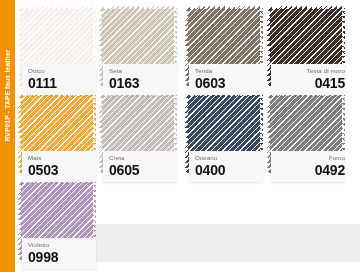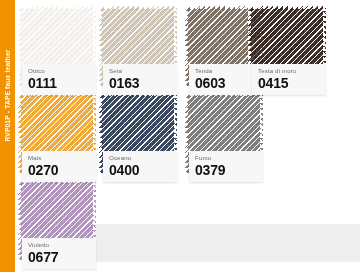--- a/index.html
+++ b/index.html
@@ -78,21 +78,21 @@
 
   .swatch {
     position: absolute;
     top: 0;
     width: 78px;
     height: 81px;
   }
   .swatch:nth-child(1) { left: 0px; }
   .swatch:nth-child(2) { left: 81px; }
   .swatch:nth-child(3) { left: 167px; }
-  .swatch:nth-child(4) { left: 230px; }
+  .swatch:nth-child(4) { left: 249px; text-align: right; }
 
   
   .tile {
     position: absolute;
     left: 0; top: 0;
     width: 78px;
     height: 81px;
     background-repeat: repeat;
     background-size: 7px 7px, 100% 100%;
     -webkit-mask-image:
@@ -246,24 +246,37 @@
       <div class="swatch">
         <div class="tile" style="background-color: rgb(238, 171, 60);">
           <div class="grain"></div>
           <div class="pink-top"></div>
           <div class="pink-bot"></div>
           <div class="pink-left"></div>
           <div class="pink-right"></div>
         </div>
         <div class="label">
           <div class="name">Mais</div>
-          <div class="code">0270</div>
-        </div>
-      </div>
-
+          <div class="code">0503</div>
+        </div>
+      </div>
+
+      <div class="swatch">
+        <div class="tile" style="background-color: rgb(194, 191, 186);">
+          <div class="grain"></div>
+          <div class="pink-top"></div>
+          <div class="pink-bot"></div>
+          <div class="pink-left"></div>
+          <div class="pink-right"></div>
+        </div>
+        <div class="label">
+          <div class="name">Creta</div>
+          <div class="code">0605</div>
+        </div>
+      </div>
 
       <div class="swatch">
         <div class="tile" style="background-color: rgb(54, 70, 94);">
           <div class="grain"></div>
           <div class="pink-top"></div>
           <div class="pink-bot"></div>
           <div class="pink-left"></div>
           <div class="pink-right"></div>
         </div>
         <div class="label">
@@ -275,35 +288,35 @@
       <div class="swatch">
         <div class="tile" style="background-color: rgb(126, 125, 123);">
           <div class="grain"></div>
           <div class="pink-top"></div>
           <div class="pink-bot"></div>
           <div class="pink-left"></div>
           <div class="pink-right"></div>
         </div>
         <div class="label">
           <div class="name">Fumo</div>
-          <div class="code">0379</div>
+          <div class="code">0492</div>
         </div>
       </div>
     </div>
 
     <div class="row">
       <div class="swatch">
         <div class="tile" style="background-color: rgb(177, 147, 189);">
           <div class="grain"></div>
           <div class="pink-top"></div>
           <div class="pink-bot"></div>
           <div class="pink-left"></div>
           <div class="pink-right"></div>
         </div>
         <div class="label">
           <div class="name">Violetto</div>
-          <div class="code">0677</div>
+          <div class="code">0998</div>
         </div>
       </div>
     </div>
 
   </div>
 </div>
 
 </body></html>

